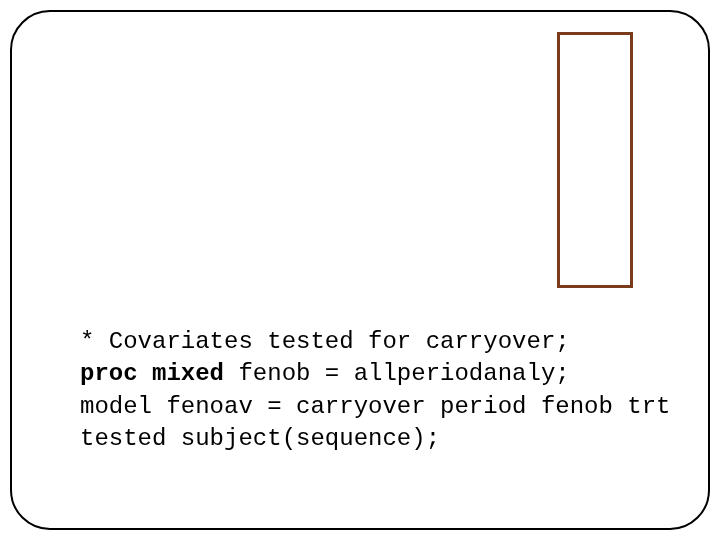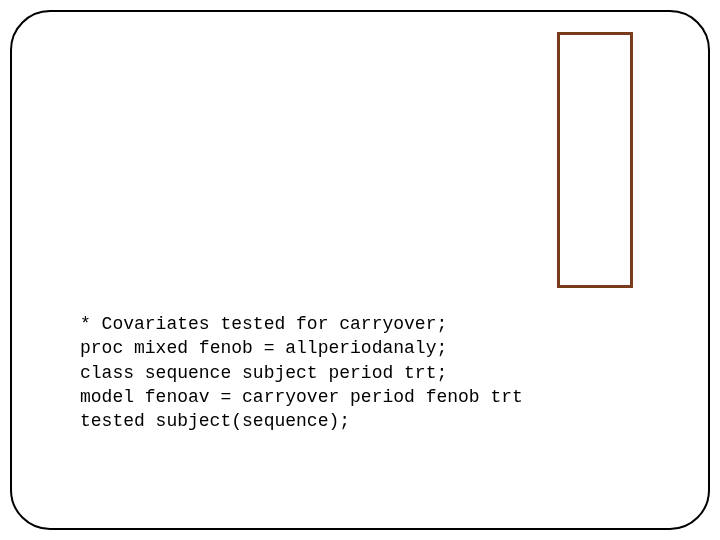--- a/index.html
+++ b/index.html
@@ -26,36 +26,35 @@
     top: 20px;
     right: 75px;
     width: 70px;
     height: 250px;
     border: 3px solid #7a3b1a;
     background: transparent;
   }
   .code {
     position: absolute;
     left: 68px;
-    top: 300px;
-    font-size: 18px;
+    top: 314px;
+    font-size: 24px;
     line-height: 1.35;
     color: #000;
     white-space: nowrap;
   }
   .code div {
     white-space: pre;
   }
-  .b { font-weight: normal; margin-top: 40px; }
+  .b { font-weight: bold; margin-top: 40px; }
 </style>
 </head>
 <body>
 
 <div class="slide">
   <div class="redbox"></div>
   <div class="code">
     <div>* Covariates tested for carryover;</div>
     <div><span class="b">proc mixed</span><span> fenob = allperiodanaly;</span></div>
-    <div>class sequence subject period trt;</div>
     <div>model fenoav = carryover period fenob trt </div>
     <div>tested subject(sequence);</div>
   </div>
 </div>
 
 </body></html>

